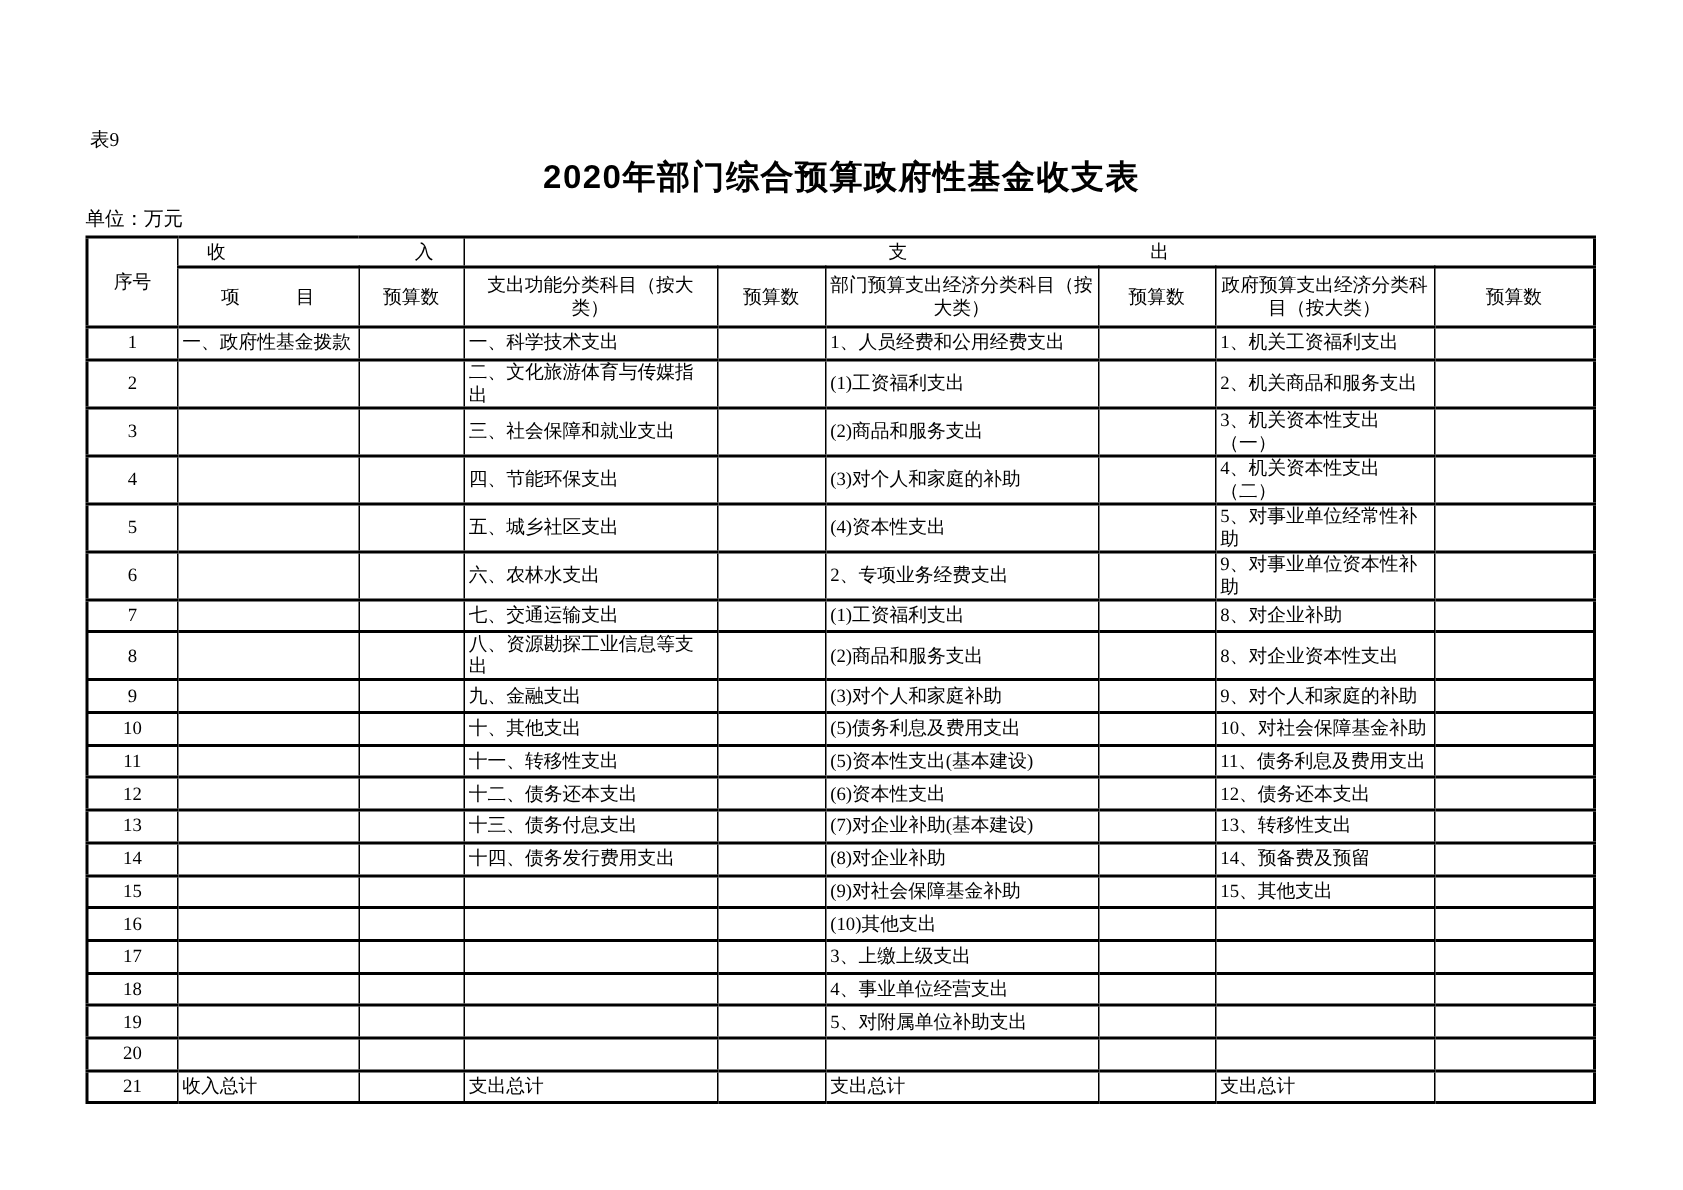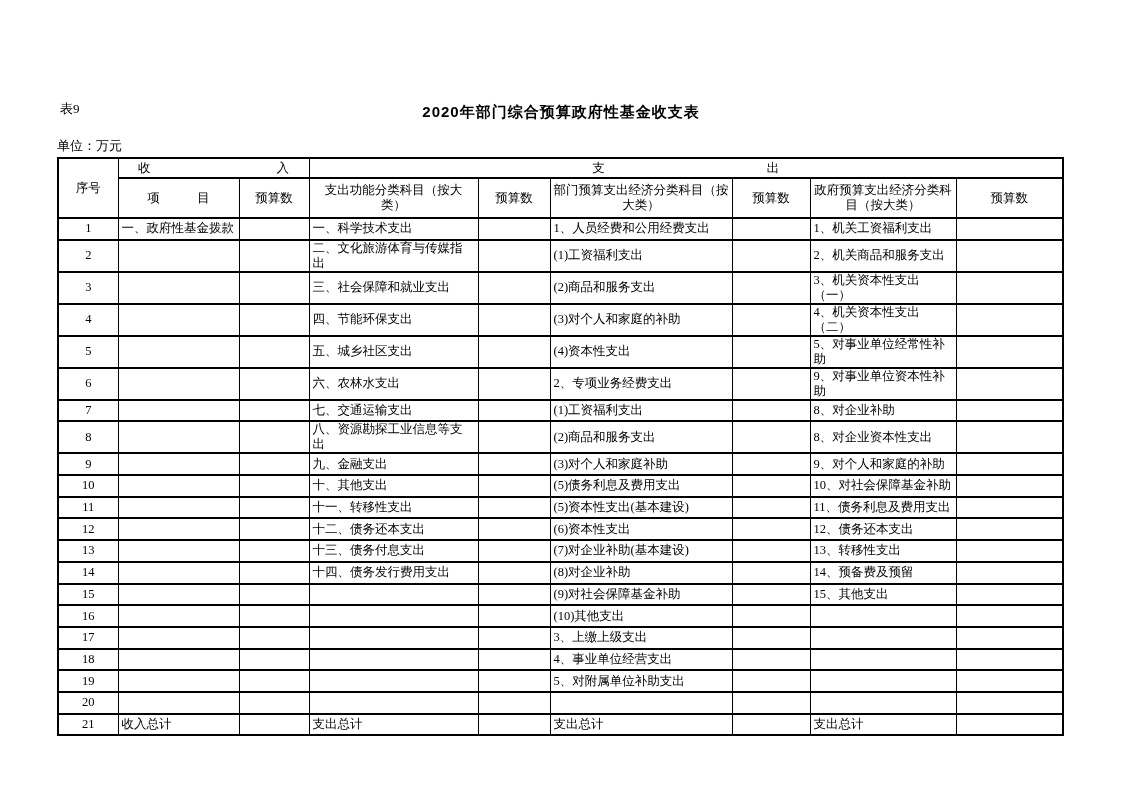--- a/index.html
+++ b/index.html
@@ -6,29 +6,29 @@
   html, body { margin: 0; padding: 0; }
   body {
     width: 1122px; height: 793px;
     background: #ffffff;
     font-family: "Liberation Serif", "DejaVu Serif", serif;
     color: #000;
   }
   .page { position: relative; width: 1122px; height: 793px; overflow: hidden; }
 
   .table-label {
-    position: absolute; left: 60px; top: 100px;
+    position: absolute; left: 60px; top: 84px;
     font-size: 13px;
   }
   .doc-title {
     position: absolute; left: 0; top: 103px; width: 1122px;
     text-align: center;
     font-family: "Liberation Sans", "DejaVu Sans", sans-serif;
     font-weight: bold;
-    font-size: 15px;
+    font-size: 22px;
     letter-spacing: 1px;
   }
   .unit-label {
     position: absolute; left: 57px; top: 137px; width: 1005px;
     font-size: 13px;
   }
 
   table.budget {
     position: absolute; left: 57px; top: 157px;
     width: 1005px;

